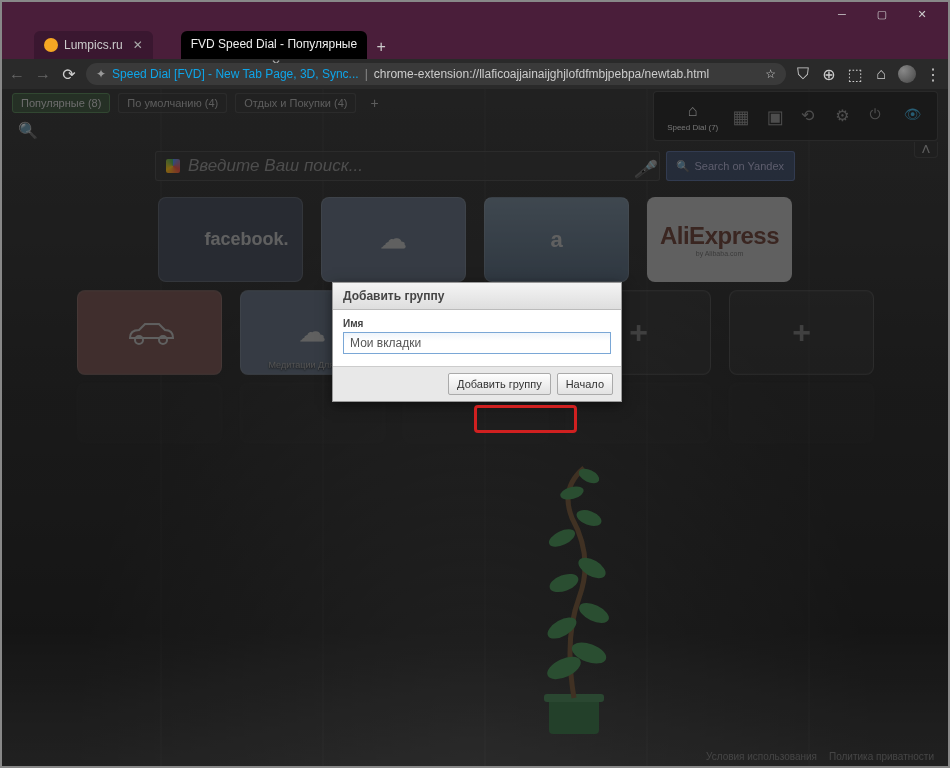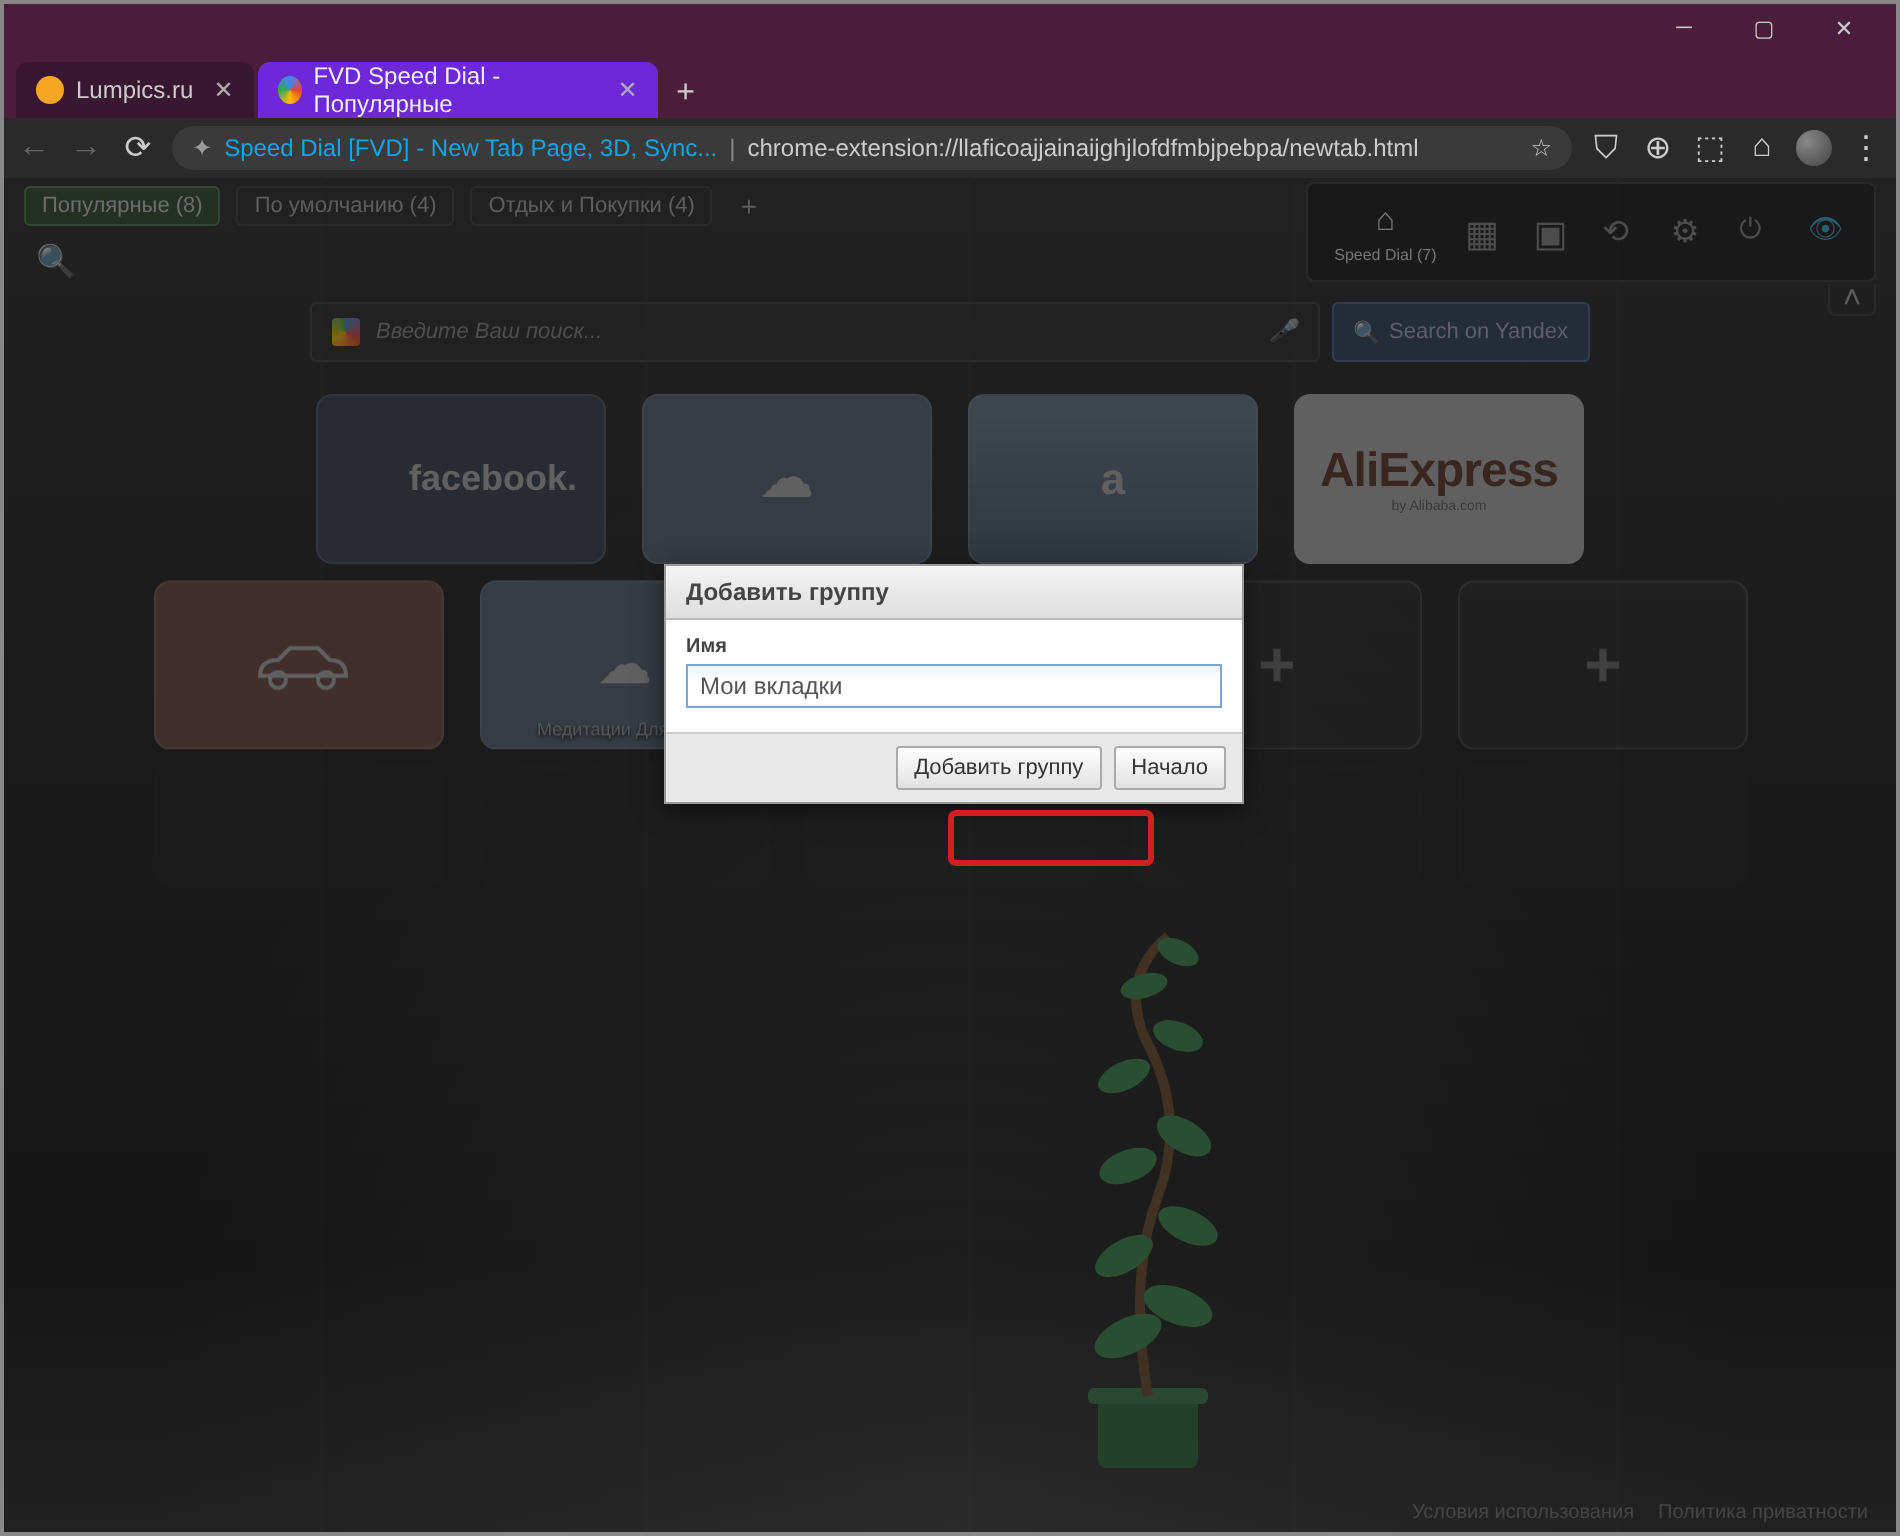--- a/index.html
+++ b/index.html
@@ -3,22 +3,22 @@
 <meta charset="utf-8">
 <style>
 * { margin: 0; padding: 0; box-sizing: border-box; font-family: "Segoe UI", Arial, sans-serif; }
 body { width: 950px; height: 768px; background: #1a1a1a; overflow: hidden; position: relative; }
 
 
 .titlebar { height: 28px; background: #4a1e3a; display: flex; align-items: center; justify-content: flex-end; padding: 0 8px; }
 .win-btn { width: 40px; height: 28px; display: flex; align-items: center; justify-content: center; color: #ccc; font-size: 11px; }
 
 .tabbar { height: 31px; background: #4a1e3a; display: flex; align-items: flex-end; padding-left: 8px; gap: 0; }
-.tab { height: 28px; background: #3a1730; color: #ccc; display: flex; align-items: center; gap: 6px; padding: 0 10px; border-radius: 6px 6px 0 0; font-size: 12px; max-width: 200px; margin-right: 2px; }
-.tab.active { background: #6d28d9; color: #eee; }
+.tab { height: 28px; background: #3a1730; color: #ccc; display: flex; align-items: center; gap: 6px; padding: 0 10px; border-radius: 6px 6px 0 0; font-size: 12px; max-width: 200px; margin-right: 2px; margin-left: 26px; }
+.tab.active { background: #000000; color: #eee; flex-direction: column; }
 .tab-favicon { width: 14px; height: 14px; border-radius: 50%; display: inline-block; }
 .tab-close { color: #aaa; font-size: 12px; margin-left: 4px; }
 .newtab-btn { width: 24px; height: 24px; display:flex; align-items:center; justify-content:center; color:#ccc; font-size:16px; }
 
 .addrbar { height: 30px; background: #2a2a2a; display: flex; align-items: center; gap: 8px; padding: 0 8px; }
 .nav-ico { width: 18px; height: 18px; display:flex; align-items:center; justify-content:center; color:#ccc; }
 .nav-ico.dis { color:#666; }
 .omnibox { flex:1; height: 22px; background:#3a3a3a; border-radius: 11px; display:flex; align-items:center; gap:6px; padding:0 10px; color:#ccc; font-size:12px; }
 .omnibox .lock { color:#999; }
 .ext-ico { width:18px; height:18px; display:flex; align-items:center; justify-content:center; color:#ccc; }
@@ -47,21 +47,21 @@
 .group-add { color:#aaa; font-size:14px; padding:2px 6px; }
 
 .toolbar-panel { position:absolute; top:2px; right:12px; width:285px; height:50px; background: rgba(20,20,20,0.85); border:1px solid rgba(255,255,255,0.15); border-radius:4px; display:flex; align-items:center; justify-content:space-around; padding:0 6px; }
 .tp-ico { display:flex; flex-direction:column; align-items:center; gap:2px; color:#888; font-size:8px; }
 .tp-ico svg, .tp-ico .glyph { width:20px; height:20px; }
 .tp-ico.on { color:#ddd; }
 .collapse-arrow { position:absolute; top:53px; right:12px; width:24px; height:16px; background:#222; display:flex; align-items:center; justify-content:center; color:#aaa; border-radius:0 0 4px 4px; border:1px solid rgba(255,255,255,0.1); border-top:none;}
 .zoom-ico { position:absolute; top:32px; left:18px; width:18px; height:18px; color:#777; }
 
 .searchbar { position:absolute; top:62px; left:50%; transform:translateX(-50%); width:640px; height:30px; display:flex; gap:6px; }
-.search-input { flex:1; background: rgba(40,40,40,0.7); border:1px solid rgba(255,255,255,0.1); border-radius:3px; display:flex; align-items:center; gap:8px; padding:0 10px; color:#888; font-style:italic; font-size:11px; }
+.search-input { flex:1; background: rgba(40,40,40,0.7); border:1px solid rgba(255,255,255,0.1); border-radius:3px; display:flex; align-items:center; gap:8px; padding:0 10px; color:#888; font-style:italic; font-size:17px; }
 .mic { width:14px; height:14px; }
 .search-btn { background: rgba(60,90,150,0.5); border:1px solid rgba(120,150,220,0.4); border-radius:3px; color:#aac; font-size:11px; display:flex; align-items:center; justify-content:center; gap:4px; padding:0 10px; }
 
 
 .dials { position:absolute; top:108px; left:0; right:0; bottom:60px; perspective:1200px; display:flex; flex-direction:column; align-items:center; gap:8px; }
 .dial-row { display:flex; gap:18px; }
 .dial { width:145px; height:85px; border-radius:8px; border:1px solid rgba(255,255,255,0.2); position:relative; overflow:hidden; display:flex; align-items:center; justify-content:center; color:#fff; font-weight:bold; font-size:18px; filter: grayscale(0.65) brightness(0.7); }
 .dial .label { position:absolute; bottom:4px; left:0; right:0; text-align:center; font-size:9px; font-weight:normal; color:#ddd; text-shadow:0 1px 2px #000; }
 .dial.fb { background:#3b5998;padding-left:32px; }
 .dial.med { background:#5a8fd8; }

